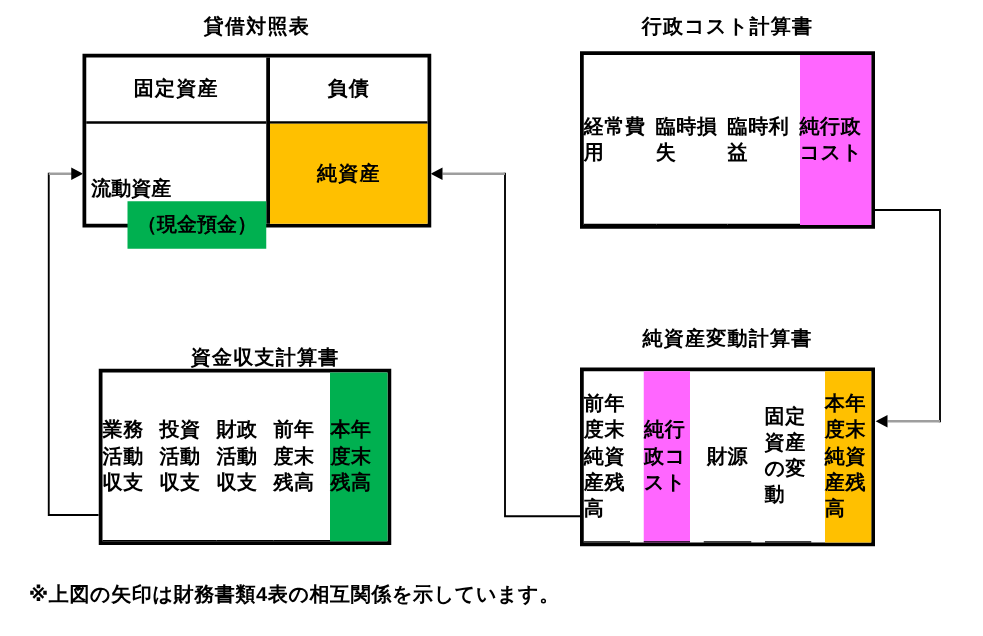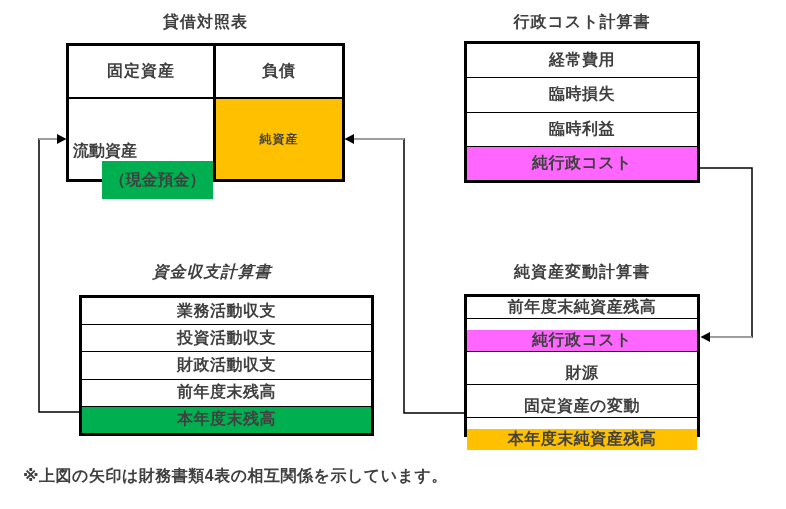--- a/index.html
+++ b/index.html
@@ -1,44 +1,44 @@
 <!DOCTYPE html>
 <html><head>
 <meta charset="utf-8">
 <style>
   html,body { margin:0; padding:0; background:#fff; }
   .canvas {
     position:relative; width:786px; height:509px; background:#ffffff;
-    font-family:"Liberation Sans","DejaVu Sans",sans-serif; font-weight:bold; color:#404040;
+    font-family:"Liberation Sans","DejaVu Sans",sans-serif; font-weight:bold; color:#000000;
     overflow:hidden;
   }
   .overlay { position:absolute; left:0; top:0; z-index:1; }
   .fig-title { position:absolute; z-index:2; text-align:center; font-size:16px; line-height:20px; letter-spacing:1px; }
   .tbl {
     position:absolute; z-index:2; border:3px solid #000; background:#fff;
-    display:flex; flex-direction:column; box-sizing:border-box;
+    display:flex; flex-direction:row; box-sizing:border-box;
   }
   .tbl .row {
     flex:1; display:flex; align-items:center; justify-content:center;
     font-size:16px; border-bottom:1.5px solid #000; letter-spacing:0.5px;
   }
   .tbl .row:last-child { border-bottom:none; }
   
   .bs { position:absolute; z-index:2; left:66px; top:43px; width:279px; height:139px;
         border:3px solid #000; background:#fff; display:flex; box-sizing:border-box; }
   .bs-col { display:flex; flex-direction:column; box-sizing:border-box; }
   .bs-left { width:147px; border-right:3px solid #000;gap:40px; }
   .bs-right { flex:1; }
   .bs-header { height:51px; flex:none; border-bottom:2px solid #000;
                display:flex; align-items:center; justify-content:center; font-size:16px; letter-spacing:1px; }
   .bs-left-lower { position:relative; flex:1; }
   .bs-current-label { position:absolute; top:2px; left:4px; font-size:16px; }
   .bs-cash-cell { position:absolute; top:22px; left:0; right:0; height:38px;
                   display:flex; align-items:center; justify-content:center; font-size:16px;margin-left:33px; }
-  .bs-net-assets { flex:1; display:flex; align-items:center; justify-content:center; font-size:12px; letter-spacing:1px; }
+  .bs-net-assets { flex:1; display:flex; align-items:center; justify-content:center; font-size:16px; letter-spacing:1px; }
   .caption { position:absolute; z-index:2; left:23px; top:466px; font-size:16px; letter-spacing:0.5px; }
 </style>
 </head>
 <body>
 
 <div class="canvas">
 
   <svg class="overlay" width="786" height="509">
 
     <g>
@@ -76,22 +76,22 @@
   </div>
 
   <div class="fig-title" style="left:464px; top:12px; width:236px;">行政コスト計算書</div>
   <div class="tbl" style="left:464px; top:41px; width:236px; height:142px;">
     <div class="row">経常費用</div>
     <div class="row">臨時損失</div>
     <div class="row">臨時利益</div>
     <div class="row" style="background: rgb(255, 102, 255);">純行政コスト</div>
   </div>
 
-  <div class="fig-title" style="left:79px; top:262px; width:266px;font-style:italic;">資金収支計算書</div>
-  <div class="tbl" style="left:79px; top:295px; width:295px; height:141px;">
+  <div class="fig-title" style="left:79px; top:277px; width:266px;">資金収支計算書</div>
+  <div class="tbl" style="left:79px; top:295px; width:234px; height:141px;">
     <div class="row">業務活動収支</div>
     <div class="row">投資活動収支</div>
     <div class="row">財政活動収支</div>
     <div class="row">前年度末残高</div>
     <div class="row" style="background: rgb(0, 176, 80);">本年度末残高</div>
   </div>
 
   <div class="fig-title" style="left:464px; top:262px; width:236px;">純資産変動計算書</div>
   <div class="tbl" style="left:464px; top:294px; width:236px; height:143px;gap:11px;">
     <div class="row">前年度末純資産残高</div>

